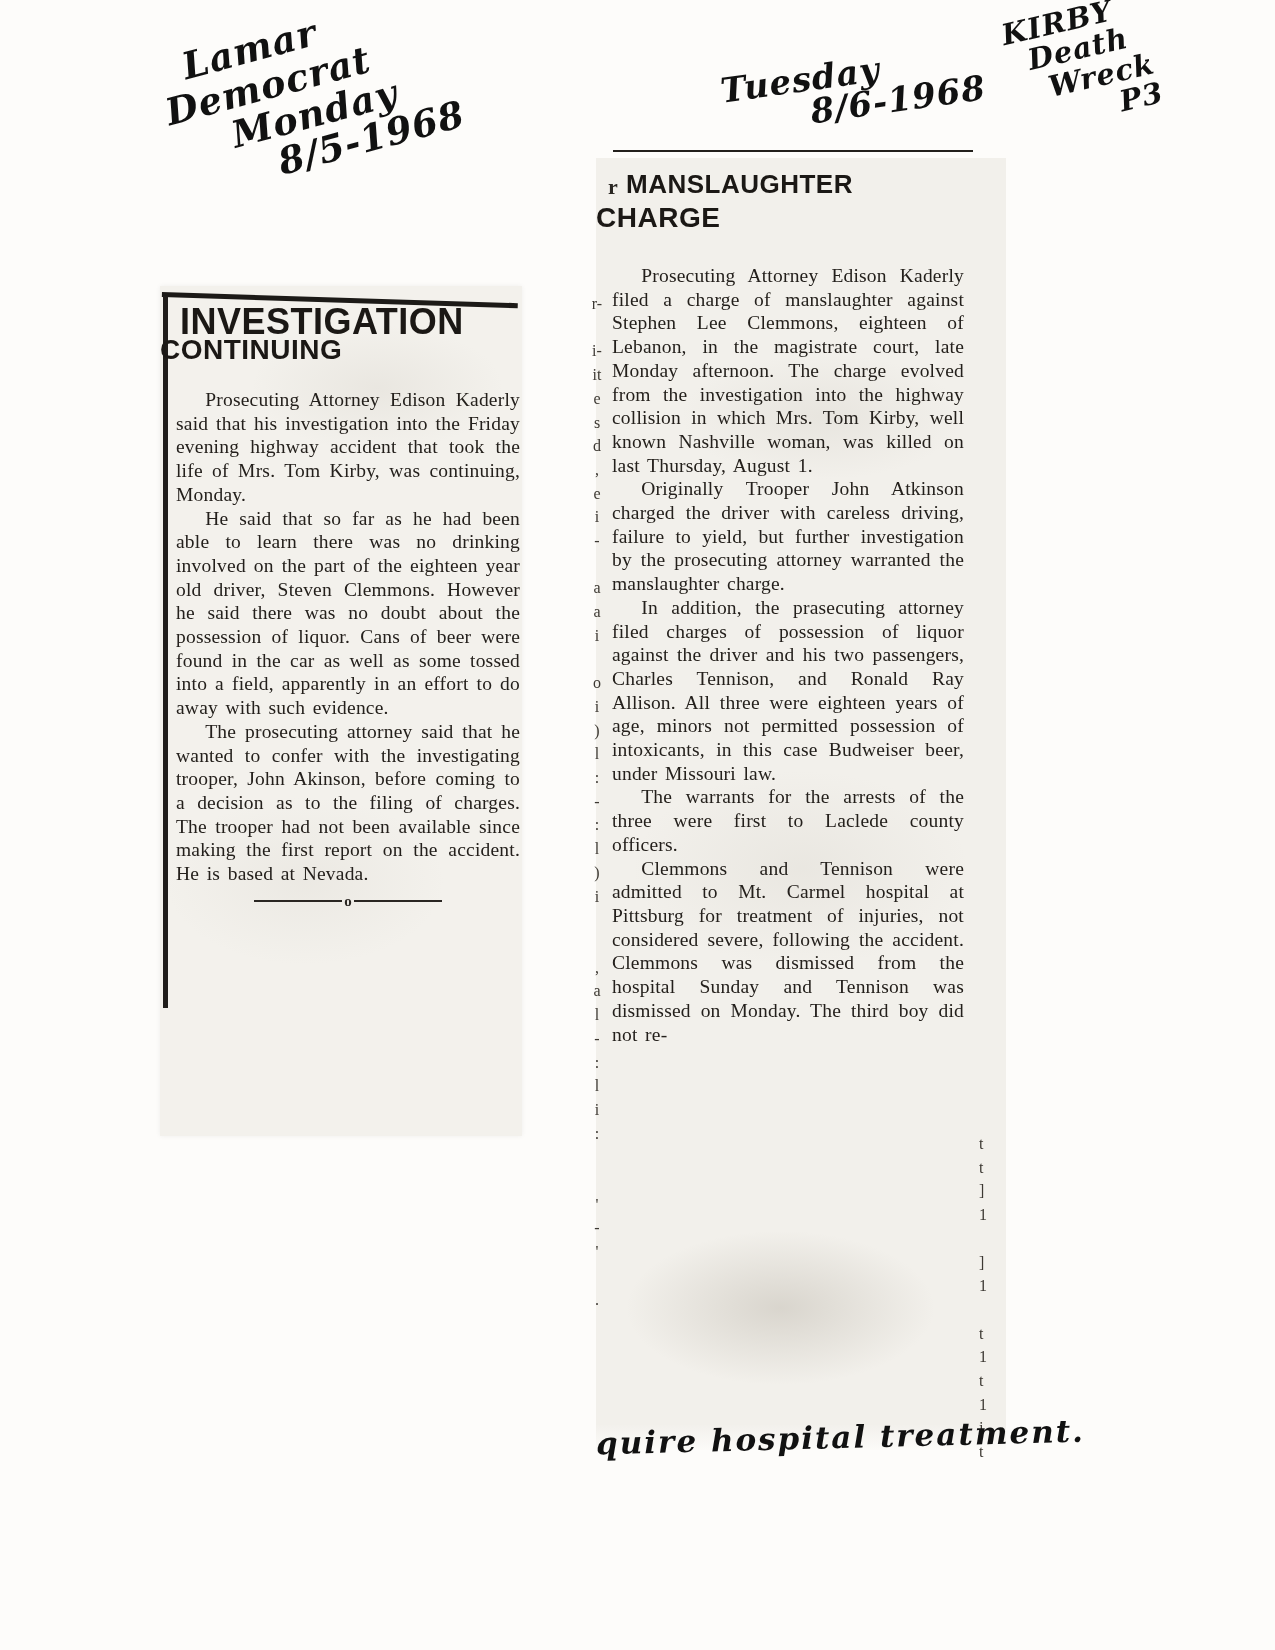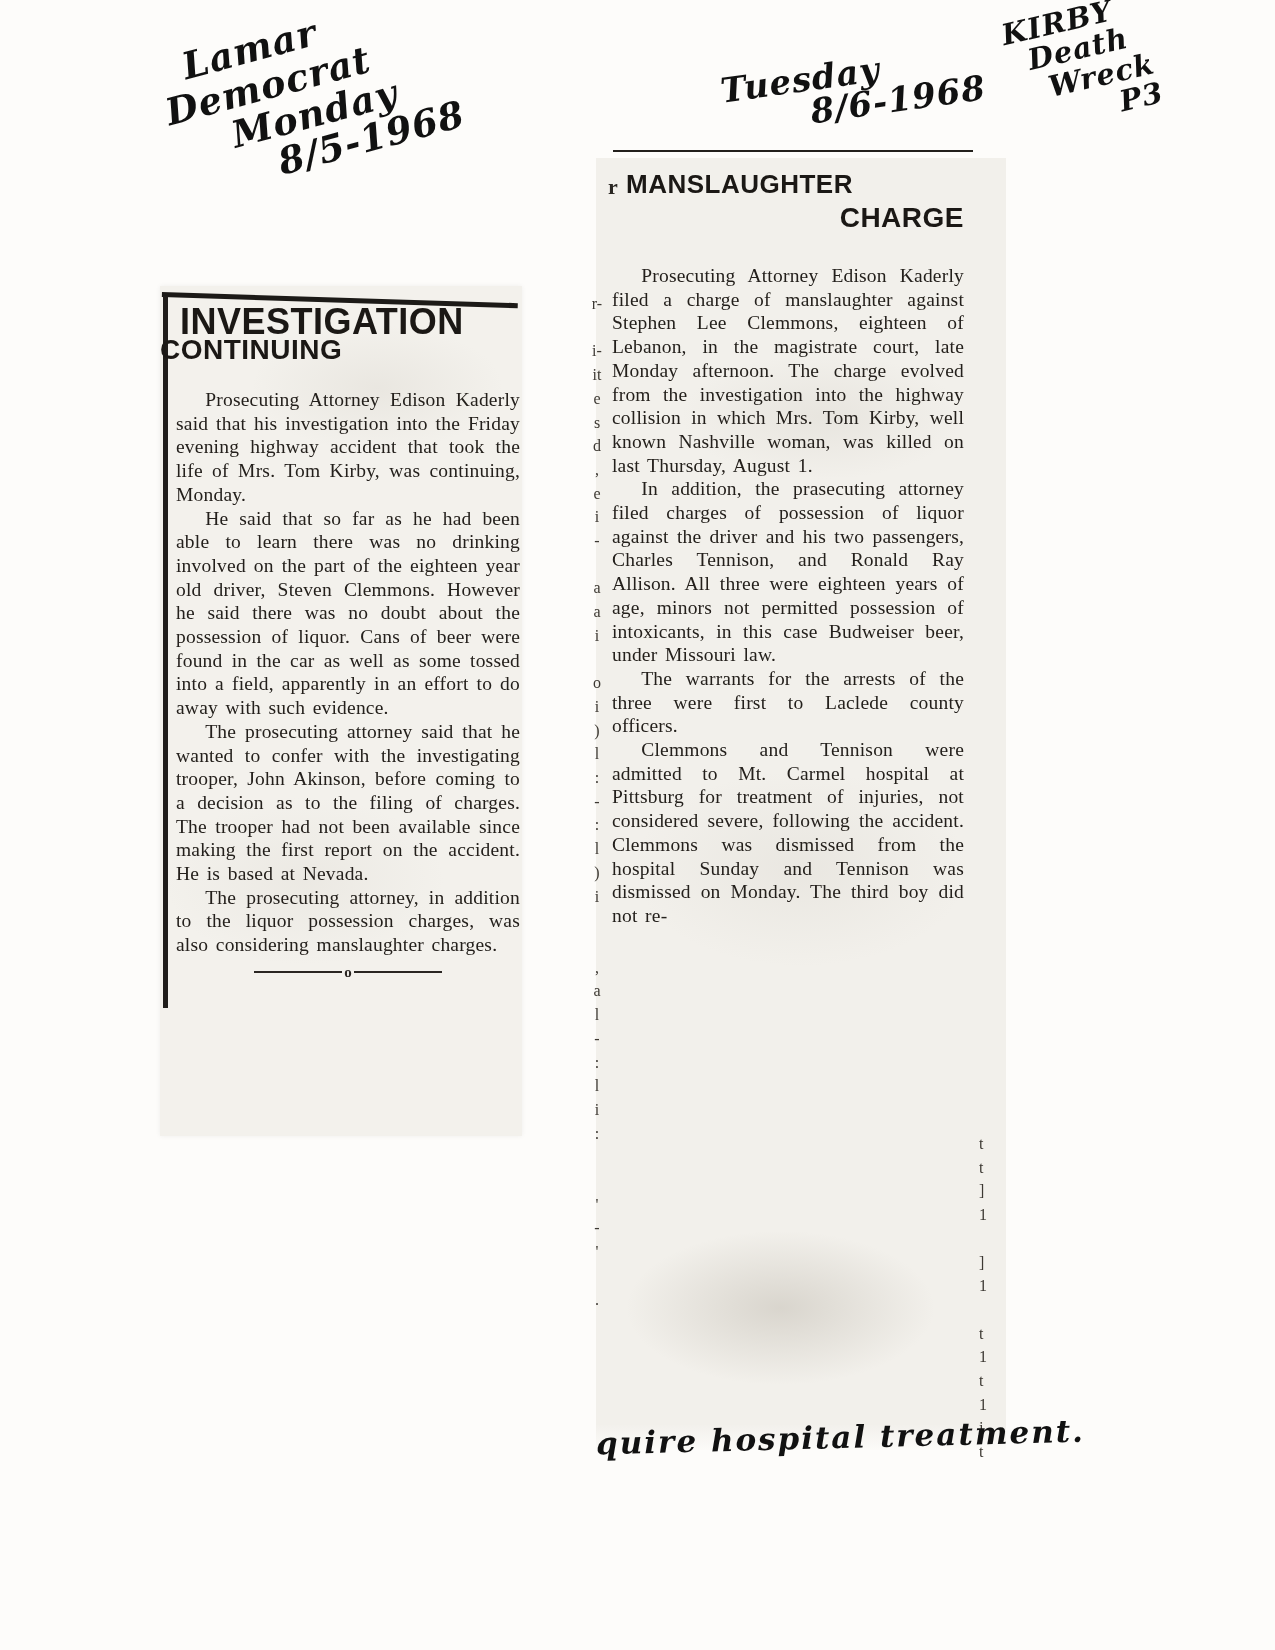--- a/index.html
+++ b/index.html
@@ -45,21 +45,21 @@
   .rule-double{position:absolute;left:613px;top:150px;width:360px;height:8px;
      border-top:2px solid #23201c;border-bottom:3px solid #23201c;}
 
   
   .headline{font-family:"Liberation Sans", sans-serif;font-weight:bold;color:#1b1815;
             letter-spacing:.5px;line-height:1.12;}
   .lhead1{position:absolute;left:20px;top:16px;font-size:36px;}
   .lhead2{position:absolute;left:0;top:48px;width:345px;text-align:left;font-size:28px;}
   .rhead1{position:absolute;left:30px;top:12px;font-size:26px;}
   .rhead-frag{position:absolute;left:12px;top:16px;font-size:22px;font-weight:bold;color:#2a2722;}
-  .rhead2{position:absolute;left:0;top:44px;width:368px;text-align:right;font-size:28px;}
+  .rhead2{position:absolute;left:0;top:44px;width:368px;text-align:left;font-size:28px;}
 
   
   .body-col{position:absolute;font-size:19.5px;line-height:23.7px;text-align:justify;
             color:#24201c;word-spacing:2.5px;letter-spacing:.2px;}
   .body-col p{margin:0;text-indent:1.5em;}
   .left-body{left:16px;top:102px;width:344px;}
   .right-body{left:16px;top:92px;width:352px;margin-top:14px;}
 
   .divider{width:344px;margin-top:14px;display:flex;align-items:center;justify-content:center;
            color:#2a2622;font-size:15px;}
@@ -101,36 +101,36 @@
 
   <div class="clip left-clip">
     <div class="left-clip-topline"></div>
     <div class="left-clip-sideline"></div>
     <div class="headline lhead1">INVESTIGATION</div>
     <div class="headline lhead2">CONTINUING</div>
     <div class="body-col left-body">
       <p>Prosecuting Attorney Edison Kaderly said that his investigation into the Friday evening highway accident that took the life of Mrs. Tom Kirby, was continuing, Monday.</p>
       <p>He said that so far as he had been able to learn there was no drinking involved on the part of the eighteen year old driver, Steven Clemmons. However he said there was no doubt about the possession of liquor. Cans of beer were found in the car as well as some tossed into a field, apparently in an effort to do away with such evidence.</p>
       <p>The prosecuting attorney said that he wanted to confer with the investigating trooper, John Akinson, before coming to a decision as to the filing of charges. The trooper had not been available since making the first report on the accident. He is based at Nevada.</p>
-      <p>The prosecuting attorney, in addition to the liquor possession charges, was also considering manslaughter charges.</p>
       <div class="divider">
         <span class="dline"></span>
           <span class="dglyph">o</span>
           <span class="dline"></span>
       </div>
     </div>
   </div>
 
   <div class="rule-double"></div>
   <div class="clip right-clip">
     <div class="rhead-frag">r</div>
     <div class="headline rhead1">MANSLAUGHTER</div>
     <div class="headline rhead2">CHARGE</div>
     <div class="body-col right-body">
       <p>Prosecuting Attorney Edison Kaderly filed a charge of manslaughter against Stephen Lee Clemmons, eighteen of Lebanon, in the magistrate court, late Monday afternoon. The charge evolved from the investigation into the highway collision in which Mrs. Tom Kirby, well known Nashville woman, was killed on last Thursday, August 1.</p>
+      <p>Originally Trooper John Atkinson charged the driver with careless driving, failure to yield, but further investigation by the prosecuting attorney warranted the manslaughter charge.</p>
       <p>In addition, the prasecuting attorney filed charges of possession of liquor against the driver and his two passengers, Charles Tennison, and Ronald Ray Allison. All three were eighteen years of age, minors not permitted possession of intoxicants, in this case Budweiser beer, under Missouri law.</p>
       <p>The warrants for the arrests of the three were first to Laclede county officers.</p>
       <p>Clemmons and Tennison were admitted to Mt. Carmel hospital at Pittsburg for treatment of injuries, not considered severe, following the accident. Clemmons was dismissed from the hospital Sunday and Tennison was dismissed on Monday. The third boy did not re-</p>
     </div>
     <div class="fade-bottom"></div>
   </div>
 
   <div class="fragcol lfrag">r-
 
 i-

